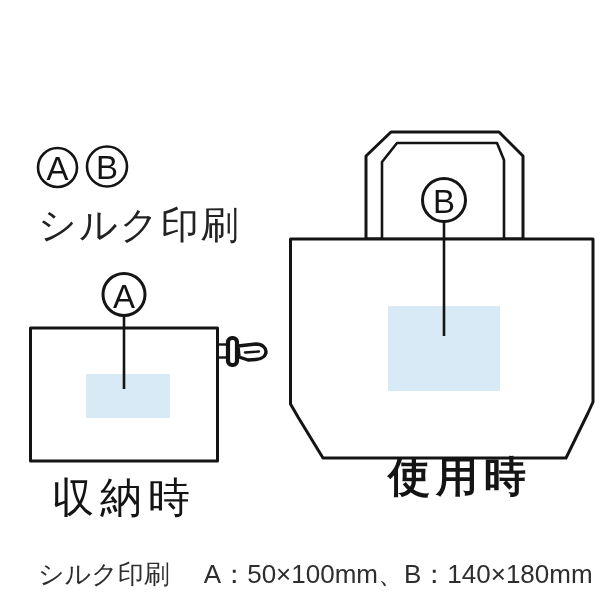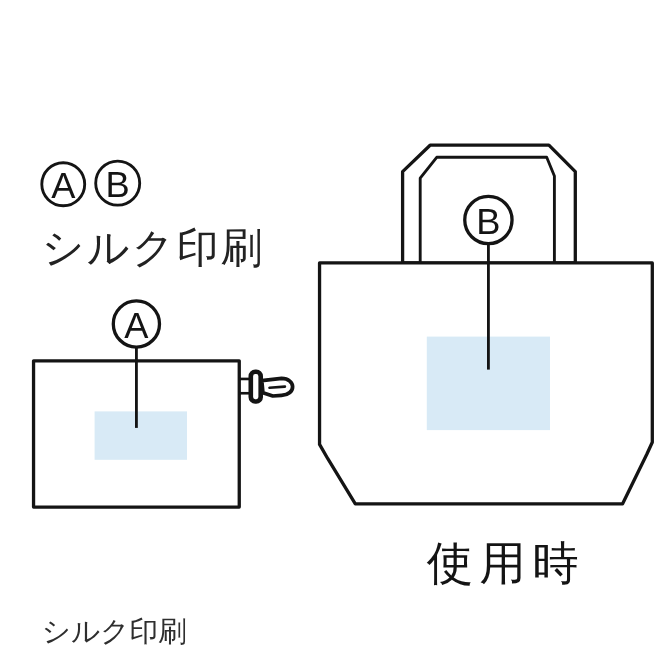--- a/index.html
+++ b/index.html
@@ -37,21 +37,21 @@
   .caption {
     position: absolute;
     font-size: 42px;
     font-weight: 500;
     letter-spacing: 6px;
     color: #141414;
     text-align: center;
     white-space: nowrap;
   }
   .caption-stored { left: 28px;  top: 470px; width: 192px; }
-  .caption-use    { left: 358px; top: 484px; width: 204px; }
+  .caption-use    { left: 358px; top: 449px; width: 204px; font-weight: bold; }
   .footer {
     position: absolute;
     left: 38px;
     top: 557px;
     font-size: 26px;
     color: #2e2e2e;
     white-space: nowrap;
     display: inline-flex;
     gap: 34px;
   }
@@ -99,19 +99,21 @@
     <rect x="388" y="306" width="112" height="85" fill="#d8eaf6"></rect>
     <line class="ln2" x1="444" y1="221" x2="444" y2="336"></line>
     <g>
       <circle class="fillw" cx="444" cy="200" r="21.5" stroke-width="2.8"></circle>
       <text class="mk" x="444" y="201.5">B</text>
     </g>
   </svg>
 
   <div class="note">シルク印刷</div>
 
+  <div class="caption caption-stored">収納時</div>
   <div class="caption caption-use">使用時</div>
 
   <div class="footer">
     <span>シルク印刷</span>
+    <span>A：50×100mm、B：140×180mm</span>
   </div>
 
 </div>
 
 </body></html>

